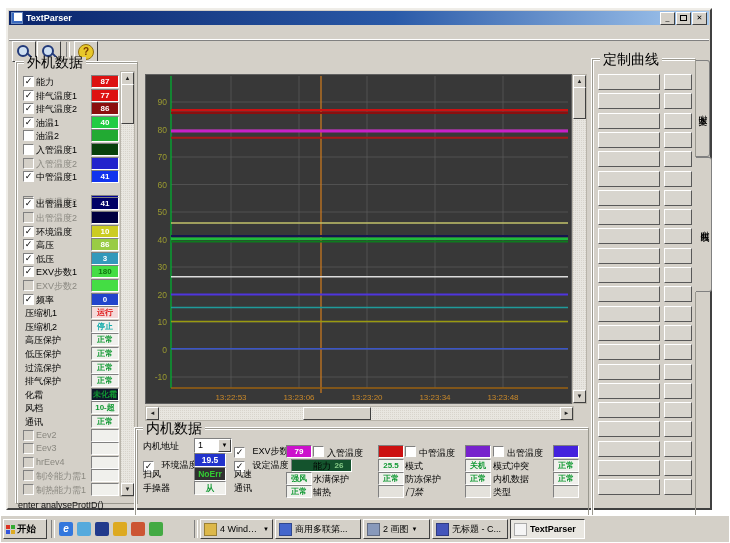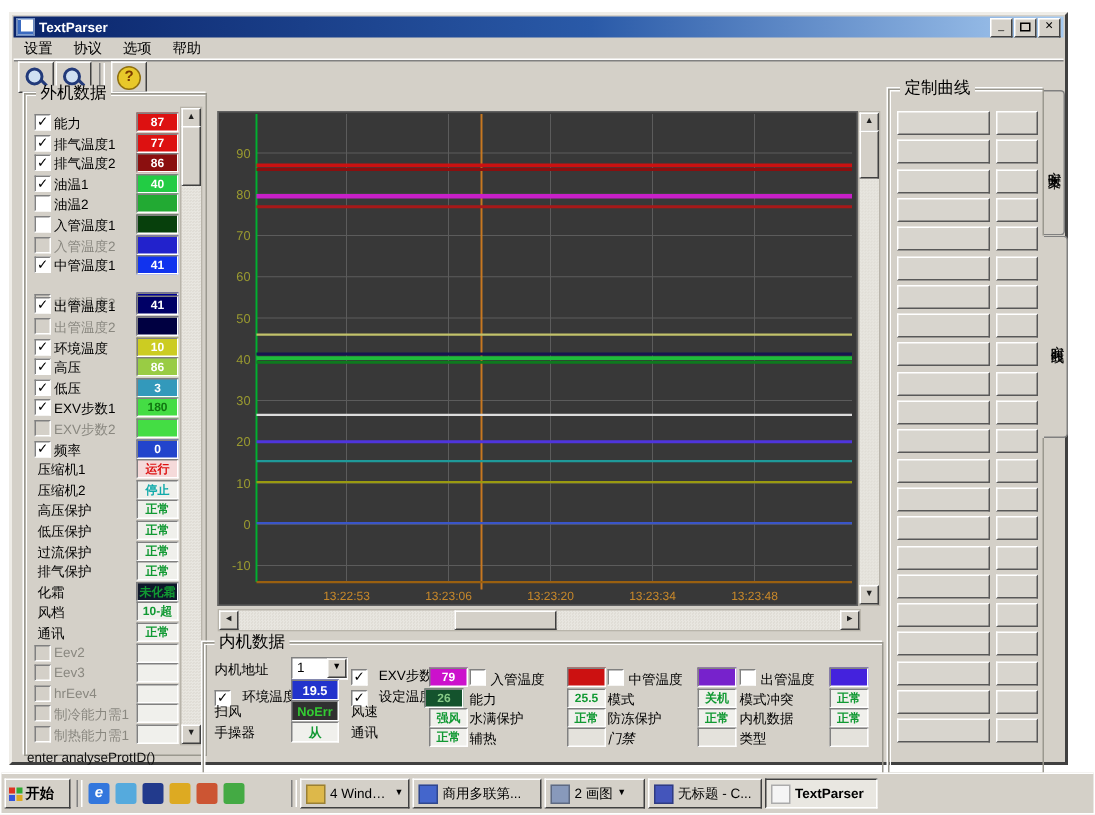--- a/index.html
+++ b/index.html
@@ -22,21 +22,21 @@
     border-top:1px solid #fff;box-shadow:0 1px 0 #808080 inset;display:flex;align-items:center;padding-left:3px;}
   .tool-btn{width:22px;height:19px;background:#d4d0c8;border:1px solid;border-color:#fff #404040 #404040 #fff;
     margin-right:1px;position:relative;}
   .mag{position:absolute;left:4px;top:3px;width:8px;height:8px;border:2px solid #223a7a;border-radius:50%;background:#cfe0f2;}
   .mag-handle{position:absolute;left:13px;top:12px;width:6px;height:2px;background:#223a7a;transform:rotate(45deg);}
   .tool-sep{width:2px;height:18px;border-left:1px solid #808080;border-right:1px solid #fff;margin:0 4px;}
   .help-circle{position:absolute;left:3px;top:2px;width:14px;height:14px;border-radius:50%;background:#e8c82a;
     border:1px solid #907010;color:#7a3a00;font-size:10px;font-weight:bold;text-align:center;line-height:14px;}
   
   .groupbox{position:absolute;border:1px solid #9a988f;box-shadow:1px 1px 0 #fff inset, -1px -1px 0 #fff;}
-  .gtitle{position:absolute;top:-6px;left:7px;background:#d4d0c8;font-size:11px;padding:0 3px;color:#000;line-height:11px;}
+  .gtitle{position:absolute;top:-6px;left:7px;background:#d4d0c8;font-size:14px;padding:0 3px;color:#000;line-height:11px;}
   
   .sb-row{position:absolute;left:4px;height:13px;width:110px;}
   .cb{position:absolute;left:2px;top:1px;width:9px;height:9px;background:#fff;border:1px solid;
     border-color:#808080 #fff #fff #808080;font-size:9px;line-height:9px;text-align:center;color:#000;}
   .cb.disabled{background:#d4d0c8;color:#8a8880;}
   .sb-label{position:absolute;top:1px;font-size:9px;white-space:nowrap;color:#000;}
   .sb-label.dis{color:#8a8880;}
   .sb-badge{position:absolute;left:70px;top:0px;width:26px;height:11px;font-size:8px;font-weight:bold;
     text-align:center;line-height:11px;border:1px solid;border-color:#808080 #fff #fff #808080;overflow:hidden;}
   .scrollbar-v{position:absolute;width:13px;background:#e8e6e0;border:1px solid #b8b4aa;
@@ -103,26 +103,20 @@
   <div id="app-window">
 
     <div class="titlebar">
       <span class="app-icon"></span>
       <span class="title-text">TextParser</span>
       <span class="winbtn">_</span>
       <span class="winbtn"><span class="rbox"></span></span>
       <span class="winbtn">✕</span>
     </div>
 
-    <div class="menubar" id="menubar">
-        <span class="menu-item">设置</span>
-        <span class="menu-item">协议</span>
-        <span class="menu-item">选项</span>
-        <span class="menu-item">帮助</span>
-      </div>
 
     <div class="toolbar">
       <span class="tool-btn">
         <span class="mag"></span>
         <span class="mag-handle"></span>
       </span>
       <span class="tool-btn">
         <span class="mag"></span>
         <span class="mag-handle"></span>
       </span>
@@ -376,21 +370,21 @@
       <span class="in-label" style="left:7px;top:39px;">扫风</span>
       <span class="in-value" style="left:58px;top:38px;background:#303030;color:#33cc33;">NoErr</span>
       <span class="in-label" style="left:98px;top:39px;">风速</span>
 
       <span class="in-label" style="left:7px;top:53px;">手操器</span>
       <span class="in-value" style="left:58px;top:52px;background:#f0f0ec;color:#119933;">从</span>
       <span class="in-label" style="left:98px;top:53px;">通讯</span>
 
       <div id="indoor-columns">
           <div class="in-badge" style="left: 150px; top: 16px; background: rgb(204, 17, 204); color: rgb(255, 255, 255);">79</div>
-          <div class="in-badge" style="left: 147px; top: 30px; background: #14532d; color: rgb(136, 204, 136);">26</div>
+          <div class="in-badge" style="left: 155px; top: 30px; background: #14532d; color: rgb(136, 204, 136); padding-left: 35px;">26</div>
           <div class="in-badge" style="left: 150px; top: 43px; background: rgb(240, 240, 236); color: rgb(17, 153, 51);">强风</div>
           <div class="in-badge" style="left: 150px; top: 56px; background: rgb(240, 240, 236); color: rgb(17, 153, 51);">正常</div>
           <div class="in-label" style="left: 177px; top: 17px;"><span class="cb" style="position: static; display: inline-block; vertical-align: -1px; margin-right: 3px;"></span><span>入管温度</span></div>
           <div class="in-label" style="left: 177px; top: 31px;"><span>能力</span></div>
           <div class="in-label" style="left: 177px; top: 44px;"><span>水满保护</span></div>
           <div class="in-label" style="left: 177px; top: 57px;"><span>辅热</span></div>
           <div class="in-badge" style="left: 242px; top: 16px; background: rgb(204, 17, 17); color: rgb(255, 255, 255);"></div>
           <div class="in-badge" style="left: 242px; top: 30px; background: rgb(240, 240, 236); color: rgb(17, 153, 51);">25.5</div>
           <div class="in-badge" style="left: 242px; top: 43px; background: rgb(240, 240, 236); color: rgb(17, 153, 51);">正常</div>
           <div class="in-badge" style="left: 242px; top: 56px; background: rgb(228, 226, 220); color: rgb(128, 128, 128);"></div>

